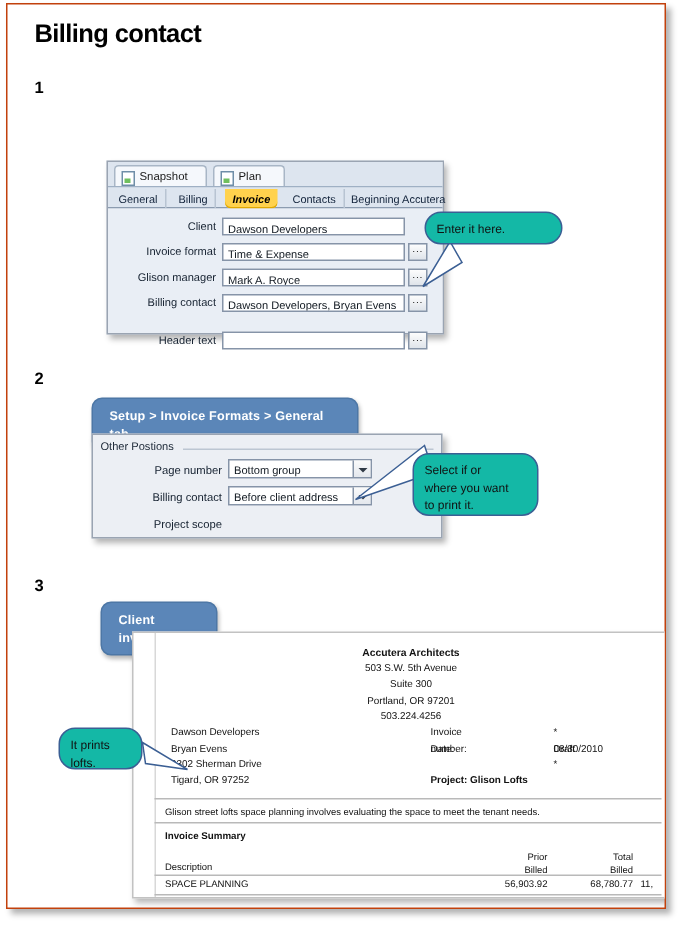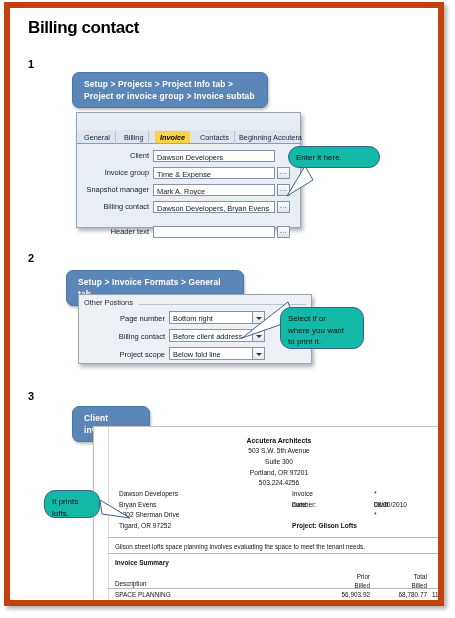--- a/index.html
+++ b/index.html
@@ -16,21 +16,21 @@
   }
 
   
   .page {
     position: absolute;
     left: 4px;
     top: 2px;
     width: 440px;
     height: 604px;
     background: #ffffff;
-    border: 6px solid #c2410c;
+    border: 1px solid #c2410c;
     box-shadow: 3px 3px 4px rgba(0,0,0,0.30);
     box-sizing: border-box;
     overflow: hidden;
   }
 
   .title {
     position: absolute;
     left: 18px;
     top: 10px;
     font-size: 17px;
@@ -159,21 +159,21 @@
     border: 1px solid #8694a8;
     box-sizing: border-box;
     font-size: 7px;
     color: #222;
     text-align: center;
     line-height: 8px;
     letter-spacing: 0.5px;
   }
 
   
-  #win2 { left: 68px; top: 286px; width: 234px; height: 70px; background:#eceff4; }
+  #win2 { left: 56px; top: 286px; width: 234px; height: 70px; background:#eceff4; }
   .grouptitle {
     position: absolute; left: 5px; top: 3px;
     font-size: 7.4px; color: #1b2736;
   }
   .grouprule {
     position: absolute; left: 60px; top: 9px; right: 5px;
     height: 1px; background: #bcc6d2;
   }
   .drow { position: absolute; left: 0; width: 100%; height: 15px; }
   .dlabel {
@@ -289,48 +289,54 @@
 </style>
 </head>
 <body>
 
 <div class="page">
 
   <div class="title">Billing contact</div>
 
   <div class="step-num" style="left:18px; top:50px;">1</div>
 
-  <div class="banner" style="left:62px; top:64px; width:196px;">
-    <div>Setup &gt; Projects &gt; Project Info tab &gt;</div>
-    <div>Project or invoice  group &gt; Invoice subtab</div>
-  </div>
 
   <div class="shot" id="win1">
 
+    <div class="toptabs">
+      <div class="toptab" style="left:4px; width:62px;">
+        <span class="pageicon"></span>
+        <span>Snapshot</span>
+      </div>
+      <div class="toptab" style="left:70px; width:48px;">
+        <span class="pageicon"></span>
+        <span>Plan</span>
+      </div>
+    </div>
 
     <div class="subtabs">
       <div class="subtab" style="left:2px;">General</div>
       <div class="subtab" style="left:42px;">Billing</div>
       <div class="subtab active" style="left:78px;font-style:italic;">Invoice</div>
       <div class="subtab" style="left:118px;">Contacts</div>
       <div class="subtab" style="left:157px; border-right:none;">Beginning Accutera</div>
     </div>
 
     <div class="formarea">
       <div class="frow" style="top:6px;">
         <div class="flabel">Client</div>
         <div class="finput">Dawson Developers</div>
       </div>
       <div class="frow" style="top:23px;">
-        <div class="flabel">Invoice group</div>
+        <div class="flabel">Invoice format</div>
         <div class="finput">Time &amp; Expense</div>
         <div class="fellipsis">...</div>
       </div>
       <div class="frow" style="top:40px;">
-        <div class="flabel">Snapshot manager</div>
+        <div class="flabel">Glison manager</div>
         <div class="finput">Mark A. Royce</div>
         <div class="fellipsis">...</div>
       </div>
       <div class="frow" style="top:57px;">
         <div class="flabel">Billing contact</div>
         <div class="finput">Dawson Developers, Bryan Evens</div>
         <div class="fellipsis">...</div>
       </div>
       <div class="frow" style="top:82px;">
         <div class="flabel">Header text</div>
@@ -353,39 +359,35 @@
     <div>Setup &gt; Invoice Formats &gt; General tab</div>
   </div>
 
   <div class="shot" id="win2">
     <div class="grouptitle">Other Postions</div>
     <div class="grouprule"></div>
 
     <div class="drow" style="top:16px;">
       <div class="dlabel">Page number</div>
       <div class="dselect">
-        <span>Bottom right</span>
+        <span>Bottom group</span>
         <span class="arrow"></span>
       </div>
     </div>
 
     <div class="drow" style="top:34px;">
       <div class="dlabel">Billing contact</div>
       <div class="dselect">
         <span>Before client address</span>
         <span class="arrow"></span>
       </div>
     </div>
 
     <div class="drow" style="top:52px;">
       <div class="dlabel">Project scope</div>
-      <div class="dselect">
-        <span>Below fold line</span>
-        <span class="arrow"></span>
-      </div>
     </div>
   </div>
 
   <svg class="tail" style="left:218px; top:288px; width:86px; height:50px;" viewBox="0 0 86 50">
     <polygon points="60,6 14,42 66,24" fill="#ffffff" stroke="#3b5f94" stroke-width="1"></polygon>
   </svg>
   <div class="callout" style="left:270px; top:255px; width:84px; height:42px;margin-top:44px;">
     <div>Select if or</div>
     <div>where you want</div>
     <div>to print it.</div>

